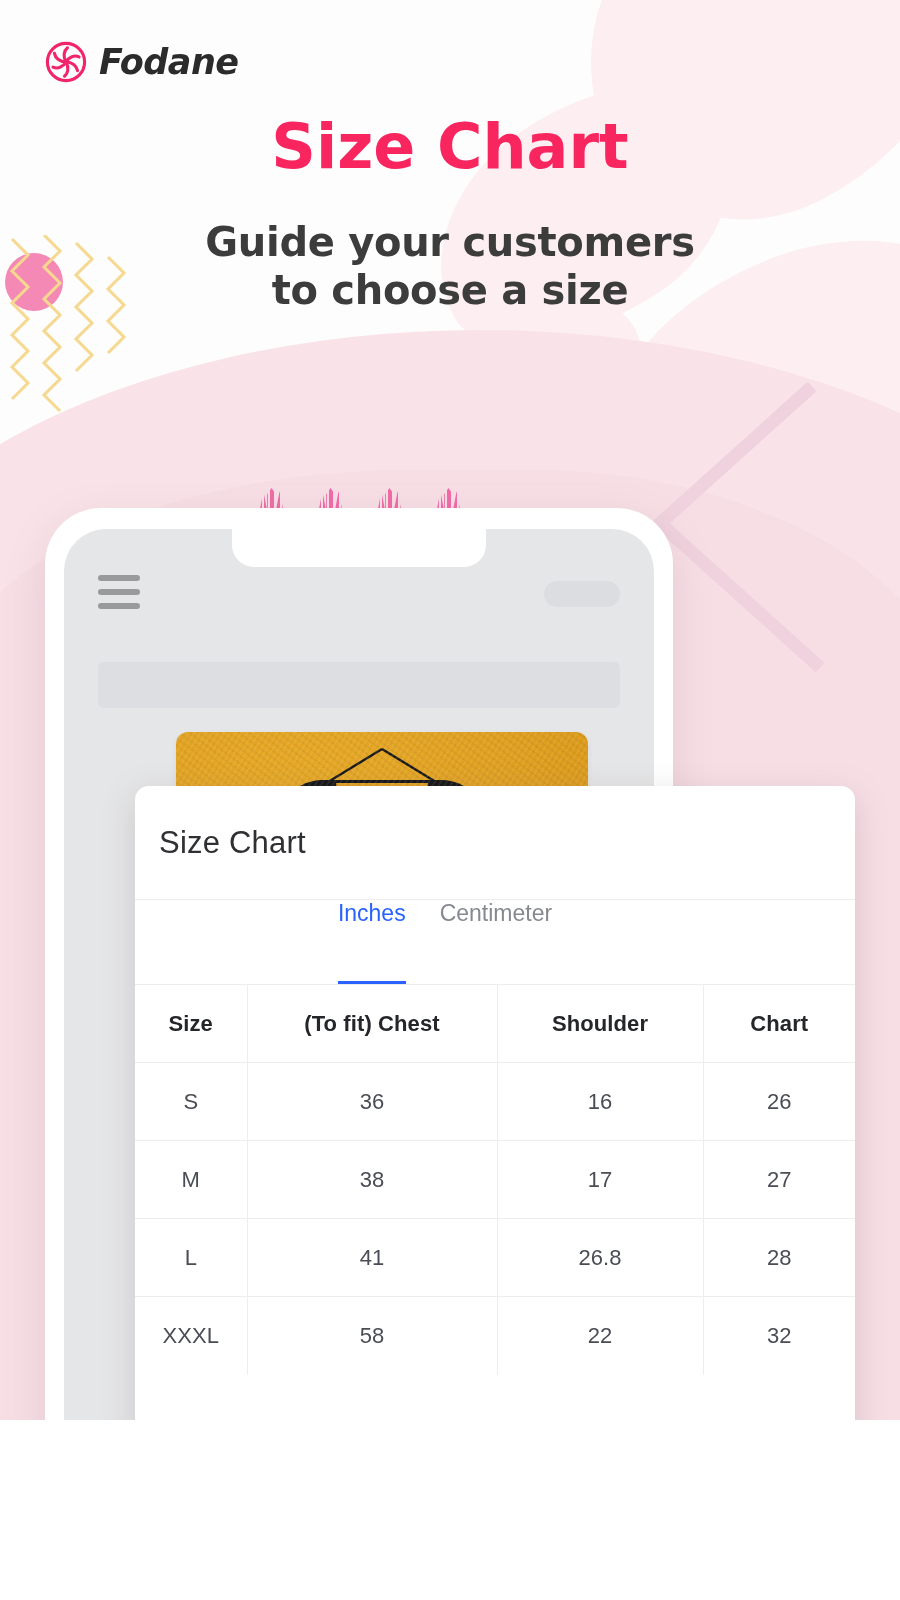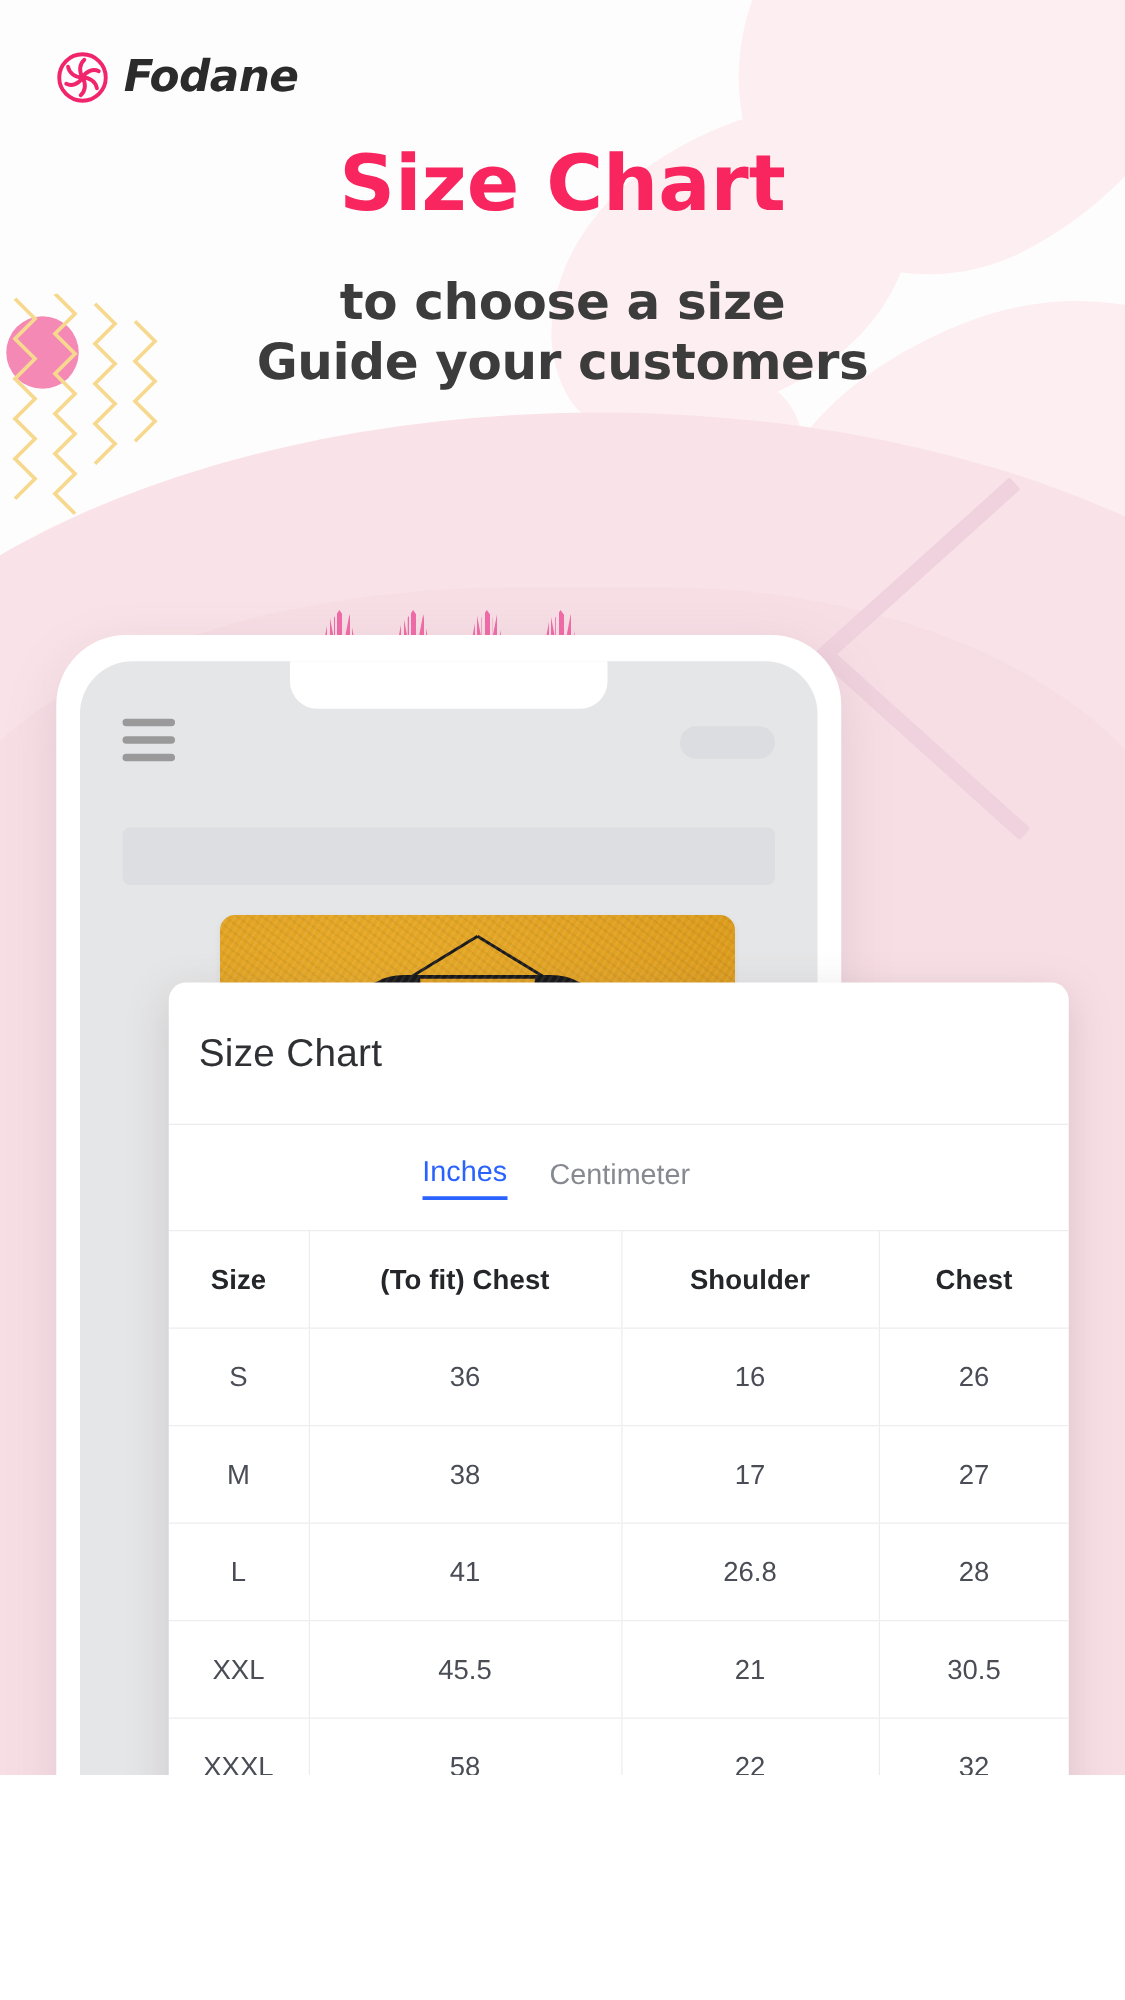--- a/index.html
+++ b/index.html
@@ -250,21 +250,21 @@
     border-bottom: 1px solid #ececec;
   }
   .card-title {
     font-size: 31px;
     font-weight: 400;
     color: #2f3033;
     letter-spacing: .2px;
   }
   .unit-tabs {
     height: 84px;
-    display: flex; align-items: center; justify-content: center;
+    display: flex; justify-content: center;
     gap: 34px;
     padding-right: 100px;
   }
   .unit-tab {
     font-size: 23px;
     color: #868a90;
     padding-bottom: 6px;
     cursor: pointer;
     white-space: nowrap;
   }
@@ -364,22 +364,22 @@
       <g fill="none" stroke="#f5c518" stroke-width="2.1" stroke-linejoin="round">
         <path d="M8 6 L18 2 L14 24 Z"></path>
         <path d="M18 10 L30 10 L14 29 Z"></path>
         <path d="M26 20 L40 24 L13 33 Z"></path>
         <path d="M28 32 L44 40 L12 38 Z"></path>
       </g>
     </svg>
   </div>
 
   <div class="subhead">
+    <div>Guide your customers</div>
     <div>to choose a size</div>
-    <div>Guide your customers</div>
   </div>
 
   <div class="phone">
     <div class="phone-screen">
       <div class="notch"></div>
       <div class="hamburger">
         <i></i>
           <i></i>
           <i></i>
       </div>
@@ -414,21 +414,21 @@
         <col class="c-size">
           <col class="c-chest">
           <col class="c-shoulder">
           <col class="c-length">
       </colgroup>
       <thead>
         <tr>
           <th>Size</th>
           <th>(To fit) Chest</th>
           <th>Shoulder</th>
-          <th>Chest</th>
+          <th>Chart</th>
         </tr>
       </thead>
       <tbody>
         <tr>
           <td>S</td>
           <td>36</td>
           <td>16</td>
           <td>26</td>
         </tr>
         <tr>
@@ -437,26 +437,20 @@
           <td>17</td>
           <td>27</td>
         </tr>
         <tr>
           <td>L</td>
           <td>41</td>
           <td>26.8</td>
           <td>28</td>
         </tr>
         <tr>
-          <td>XXL</td>
-          <td>45.5</td>
-          <td>21</td>
-          <td>30.5</td>
-        </tr>
-        <tr>
           <td>XXXL</td>
           <td>58</td>
           <td>22</td>
           <td>32</td>
         </tr>
       </tbody>
     </table>
   </div>
 
 </div>

